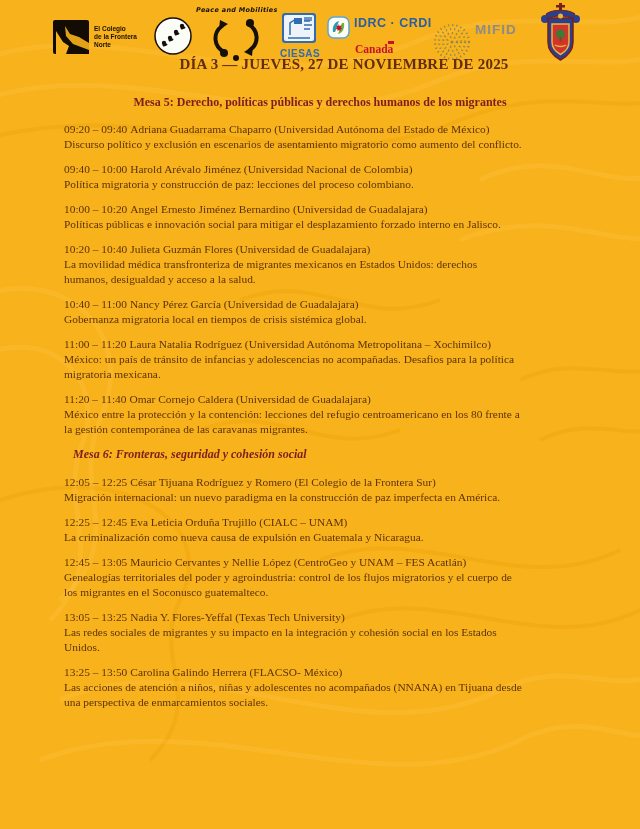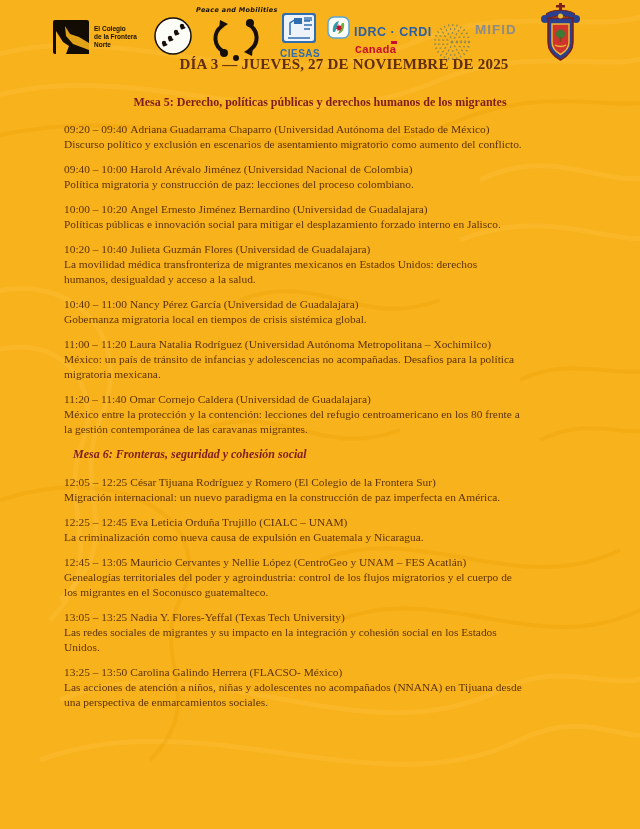--- a/index.html
+++ b/index.html
@@ -20,23 +20,23 @@
   
   .climbers{left:153px;top:16px;}
   
   .peace{left:196px;top:6px;width:80px;text-align:center;}
   .peace-label{font-family:"DejaVu Sans",sans-serif;font-size:6.5px;font-style:italic;font-weight:bold;color:#17100a;letter-spacing:.3px;white-space:nowrap;}
   
   .ciesas{left:280px;top:13px;width:38px;text-align:center;}
   .ciesas-label{font-family:"Liberation Sans",sans-serif;font-size:10px;font-weight:bold;color:#2f6db0;letter-spacing:.5px;margin-top:1px;}
   
   .idrc{left:327px;top:16px;}
-  .idrc-row{display:flex;align-items:flex-end;gap:4px;}
+  .idrc-row{display:flex;align-items:flex-start;gap:4px;}
   .idrc-label{font-family:"Liberation Sans",sans-serif;font-size:12.5px;font-weight:bold;color:#2a5fa5;letter-spacing:.5px;white-space:nowrap;}
-  .canada{position:relative;font-family:Liberation Mono, monospace;font-size:11.5px;font-weight:bold;color:#c8102e;margin:3px 0 0 28px;display:inline-block;}
+  .canada{position:relative;font-family:Liberation Serif, serif;font-size:11.5px;font-weight:bold;color:#c8102e;margin:3px 0 0 28px;display:inline-block;}
   .canada::after{content:"";position:absolute;right:-1px;top:-2px;width:6px;height:3px;background:#c8102e;}
   
   .mifid{left:432px;top:22px;display:flex;align-items:flex-start;gap:3px;}
   .mifid-label{font-family:"Liberation Sans",sans-serif;font-size:13.5px;font-weight:bold;color:#8c8c8c;letter-spacing:1px;}
   
   .udeg{left:538px;top:2px;}
   
   .title{
     position:absolute;left:0;right:0;top:56px;
     text-align:center;

